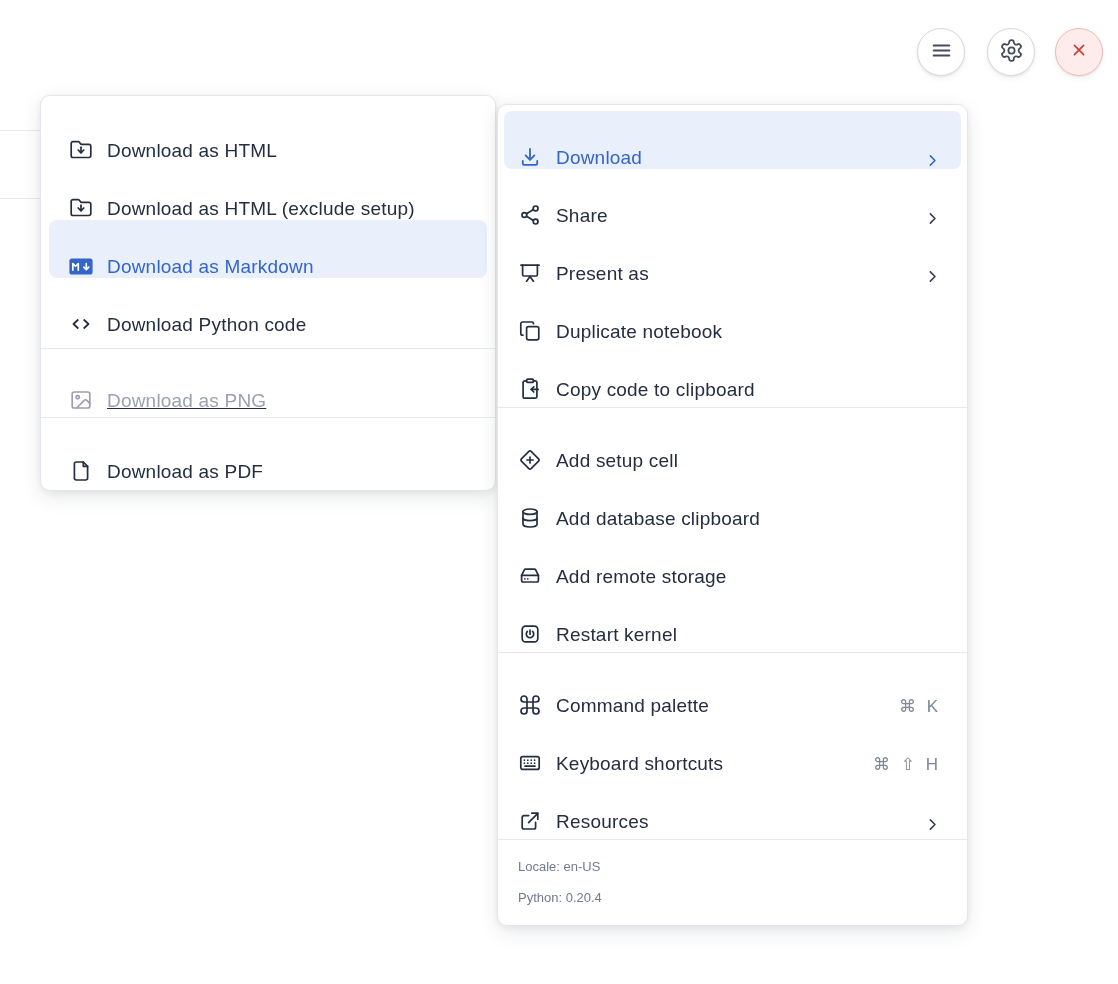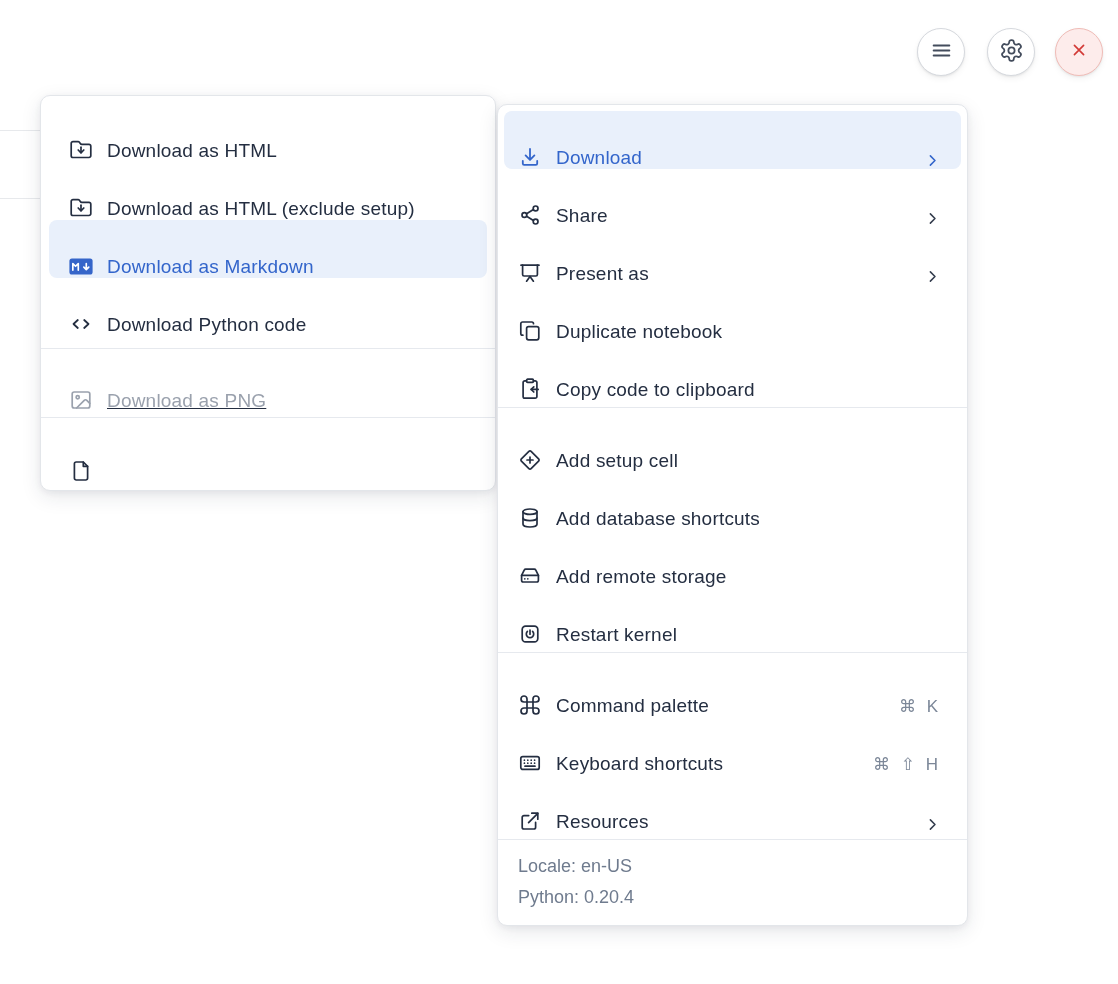--- a/index.html
+++ b/index.html
@@ -41,21 +41,21 @@
   #submenu .item { padding:0 16px 0 20px; }
   .item .ico { width:24px; height:24px; flex:none; display:flex; align-items:center; justify-content:center; }
   .item .ico svg { display:block; }
   .item .label { flex:1; white-space:nowrap; letter-spacing:.2px; }
   .item.active { background:#e9f0fb; color:#3365cb; }
   .item.disabled { color:#9aa1ad; cursor:default; }
   .chev { width:17px; height:17px; color:#343d4e; flex:none; }
   .item.active .chev { color:#3365cb; }
   .shortcut { color:#7c8798; font-size:17px; letter-spacing:3px; white-space:nowrap; }
 
-  .menu-footer { padding:11px 20px 12px 20px; color:#6f7b8e; font-size:18px; }
+  .menu-footer { padding:11px 20px 12px 20px; color:#6f7b8e; font-size:13px; }
   .menu-footer div { line-height:31px; }
 </style>
 </head>
 <body>
 
 <div class="bg-line" style="top:130px;"></div>
 <div class="bg-line" style="top:198px;"></div>
 
 <div class="circle-btn" style="left:917px;">
   <span>
@@ -137,20 +137,21 @@
   </div>
   <div class="divider"></div>
   <div class="section last">
     <div class="item">
       <span class="ico">
         <svg width="24" height="24" viewBox="0 0 24 24" fill="none" stroke="currentColor" stroke-width="1.7" stroke-linecap="round" stroke-linejoin="round">
             <path d="M14.3 3H7.2a1.8 1.8 0 0 0-1.8 1.8v14.4A1.8 1.8 0 0 0 7.2 21h9.6a1.8 1.8 0 0 0 1.8-1.8V7.3z"></path>
             <path d="M14.3 3v4.3h4.3"></path>
           </svg>
       </span>
+      <span class="label">Download as PDF</span>
     </div>
   </div>
 </div>
 
 <div class="menu-panel" id="main-menu">
   <div class="section">
     <div class="item active">
       <span class="ico">
         <svg width="24" height="24" viewBox="0 0 24 24" fill="none" stroke="currentColor" stroke-width="1.8" stroke-linecap="round" stroke-linejoin="round">
             <path d="M12 4v10.3"></path>
@@ -231,21 +232,21 @@
       <span class="label">Add setup cell</span>
     </div>
     <div class="item">
       <span class="ico">
         <svg width="24" height="24" viewBox="0 0 24 24" fill="none" stroke="currentColor" stroke-width="1.7" stroke-linecap="round" stroke-linejoin="round">
             <ellipse cx="12" cy="5.7" rx="7" ry="2.7"></ellipse>
             <path d="M5 5.7v6.3c0 1.5 3.1 2.7 7 2.7s7-1.2 7-2.7V5.7"></path>
             <path d="M5 12v6.3C5 19.8 8.1 21 12 21s7-1.2 7-2.7V12"></path>
           </svg>
       </span>
-      <span class="label">Add database shortcuts</span>
+      <span class="label">Add database clipboard</span>
     </div>
     <div class="item">
       <span class="ico">
         <svg width="24" height="24" viewBox="0 0 24 24" fill="none" stroke="currentColor" stroke-width="1.7" stroke-linecap="round" stroke-linejoin="round">
             <path d="M6.2 6.1 3.6 11.4v4.9A1.7 1.7 0 0 0 5.3 18h13.4a1.7 1.7 0 0 0 1.7-1.7v-4.9L17.8 6.1a1.7 1.7 0 0 0-1.5-.9H7.7a1.7 1.7 0 0 0-1.5.9z"></path>
             <path d="M3.6 11.4h16.8"></path>
             <path d="M6.8 14.8h.01"></path>
             <path d="M9.8 14.8h.01"></path>
           </svg>
       </span>

